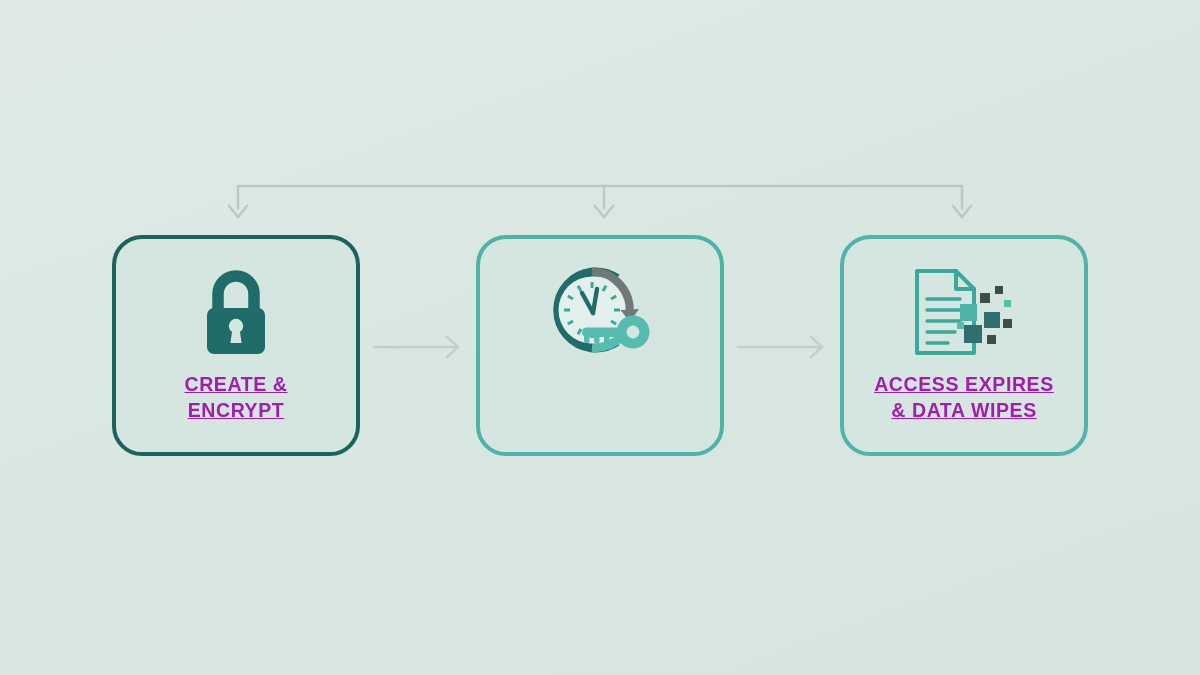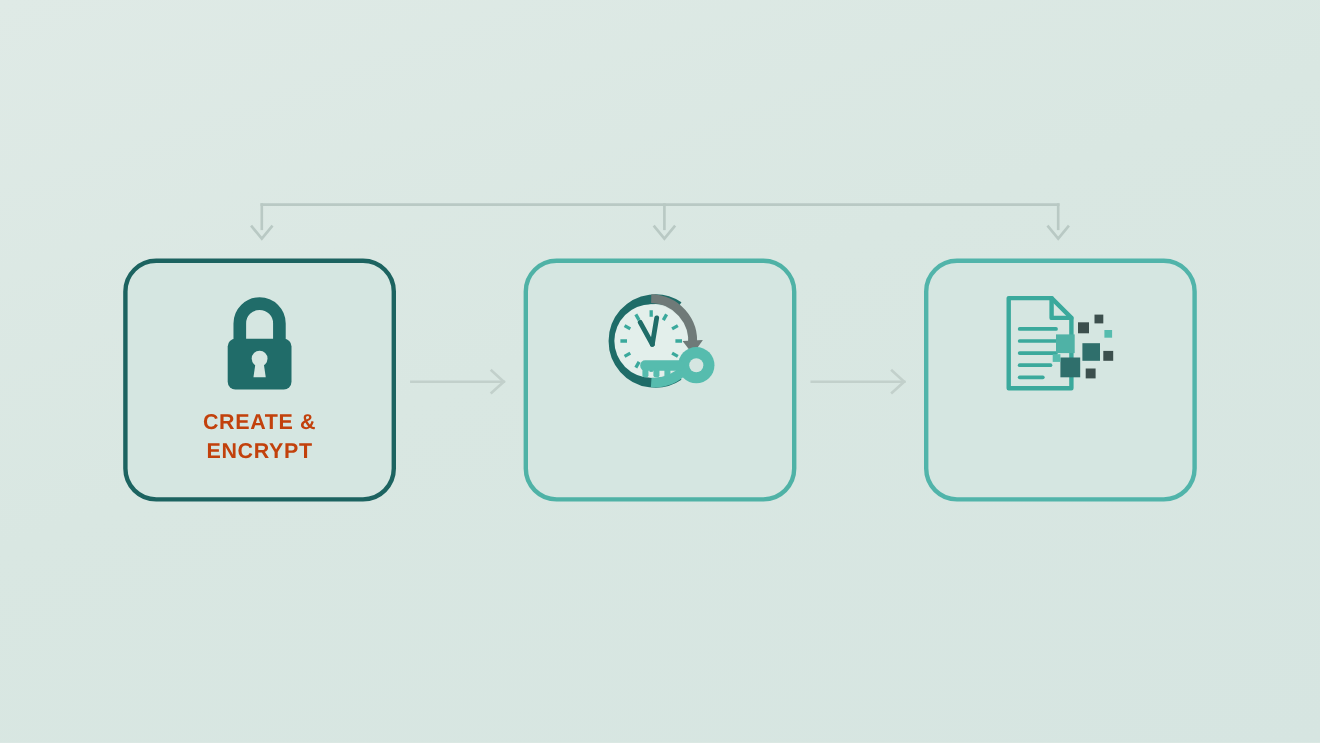--- a/index.html
+++ b/index.html
@@ -69,23 +69,24 @@
     align-items: center;
     justify-content: center;
   }
   .card-label {
     margin-top: 10px;
     text-align: center;
     font-size: 19.5px;
     font-weight: bold;
     letter-spacing: 0.6px;
     line-height: 1.32;
-    color: #c2410c;
+    color: #a21caf;
     text-transform: uppercase;
     white-space: pre-line;
+    text-decoration: underline;
   }
 </style>
 </head>
 <body>
 
 <div id="stage">
 
   <svg class="connector-layer" viewBox="0 0 1200 675" width="1200" height="675">
     <g stroke="#b9c9c4" stroke-width="2.4" fill="none" stroke-linecap="square">
 
@@ -193,15 +194,17 @@
         <rect x="56" y="63" width="18" height="18" fill="#2f6f6c"></rect>
         <rect x="76" y="50" width="16" height="16" fill="#2f6f6c"></rect>
         <rect x="72" y="31" width="10" height="10" fill="#3c4f4d"></rect>
         <rect x="87" y="24" width="8" height="8" fill="#3c4f4d"></rect>
         <rect x="96" y="38" width="7" height="7" fill="#56bcae"></rect>
         <rect x="95" y="57" width="9" height="9" fill="#3c4f4d"></rect>
         <rect x="79" y="73" width="9" height="9" fill="#3c4f4d"></rect>
         <rect x="49" y="60" width="7" height="7" fill="#56bcae"></rect>
       </svg>
     </div>
+    <div class="card-label">ACCESS EXPIRES
+&amp; DATA WIPES</div>
   </div>
 
 </div>
 
 </body></html>

